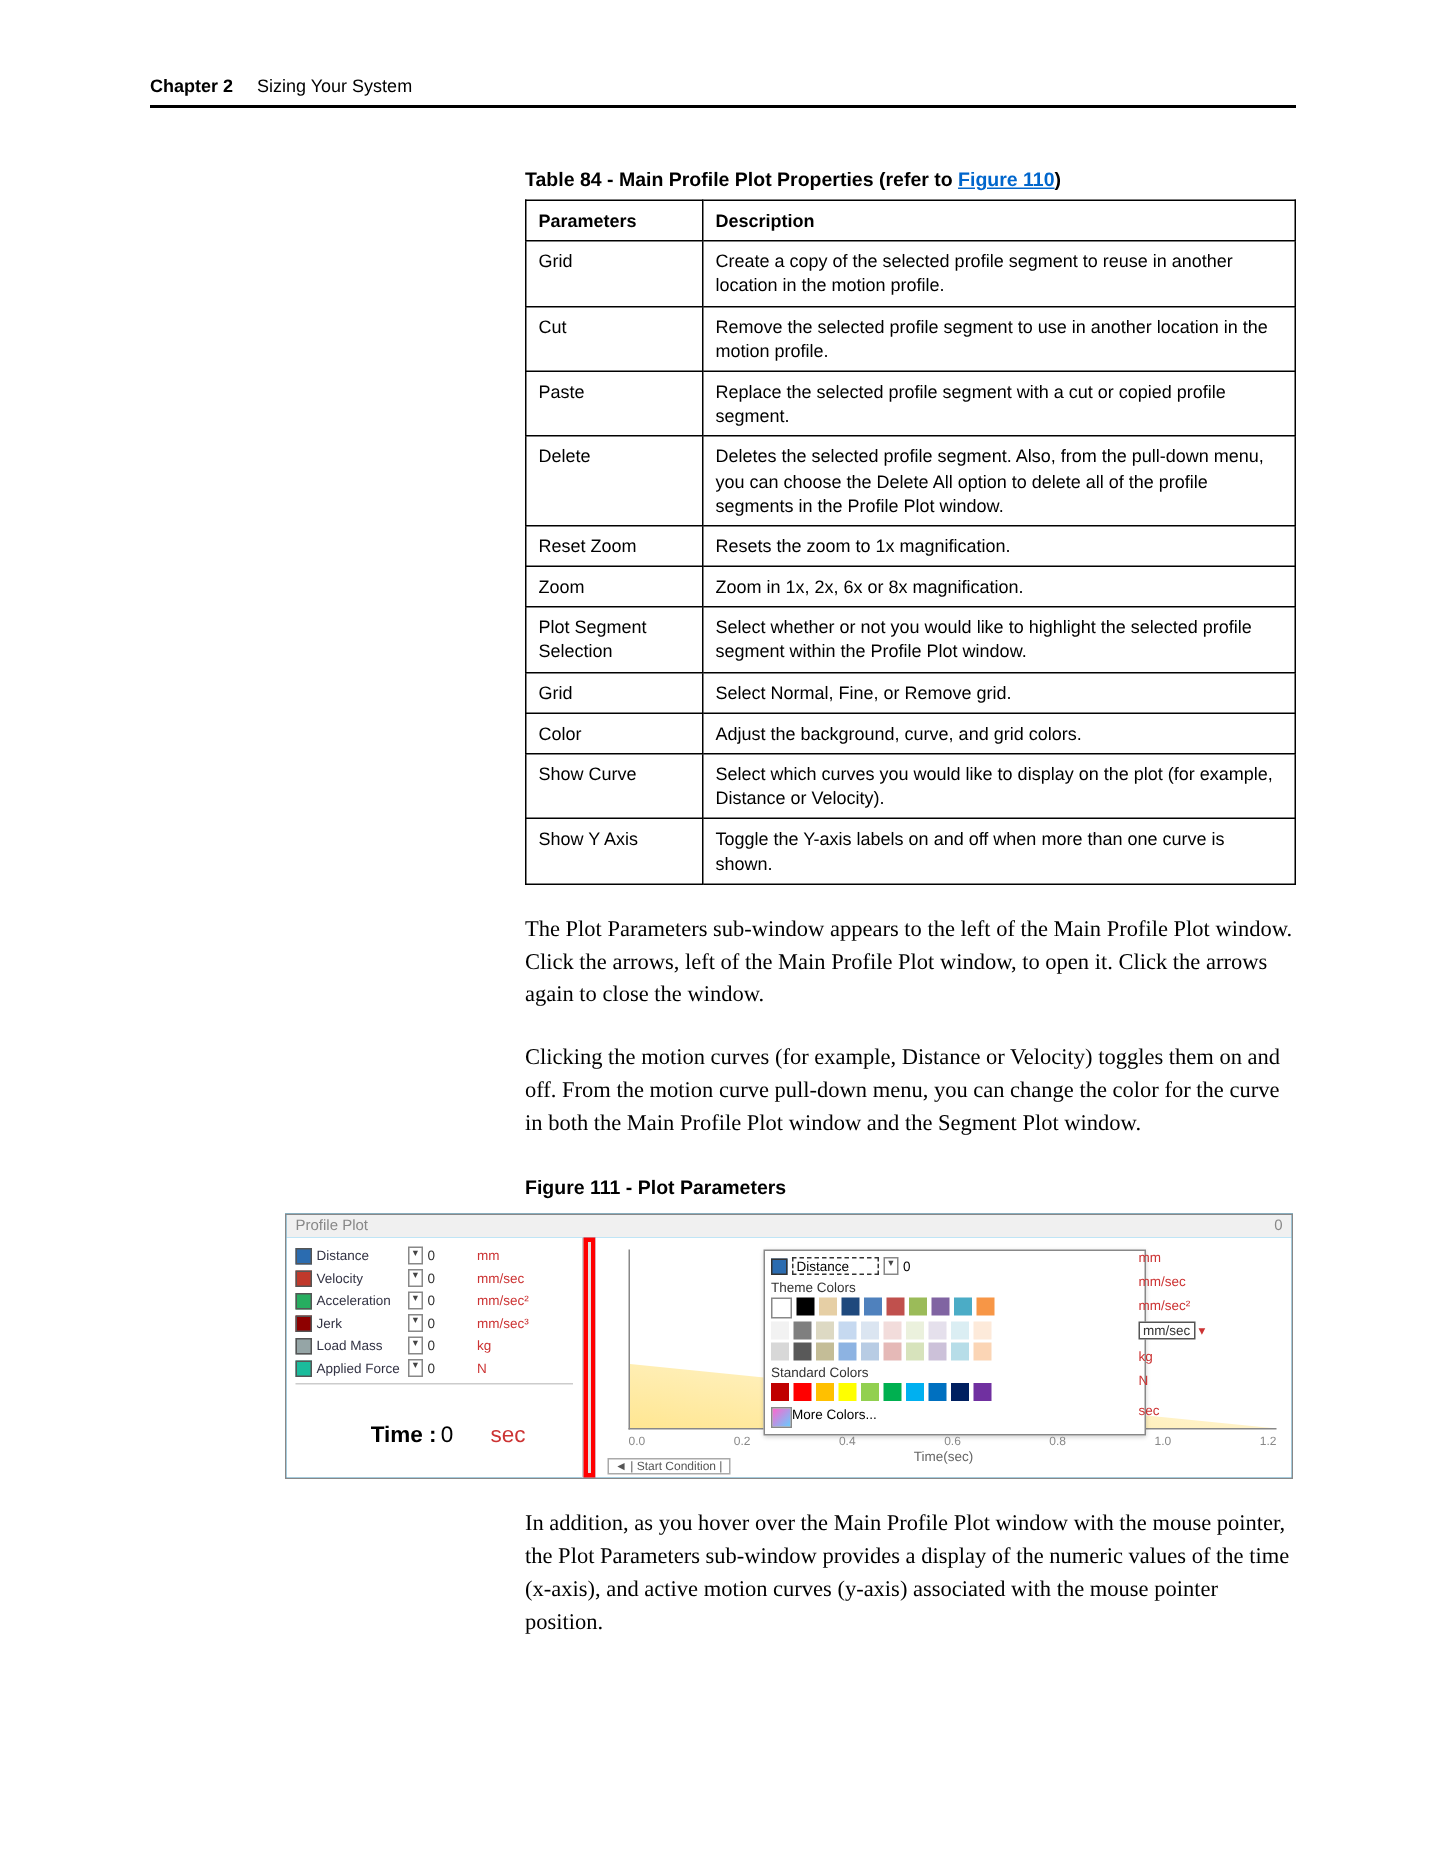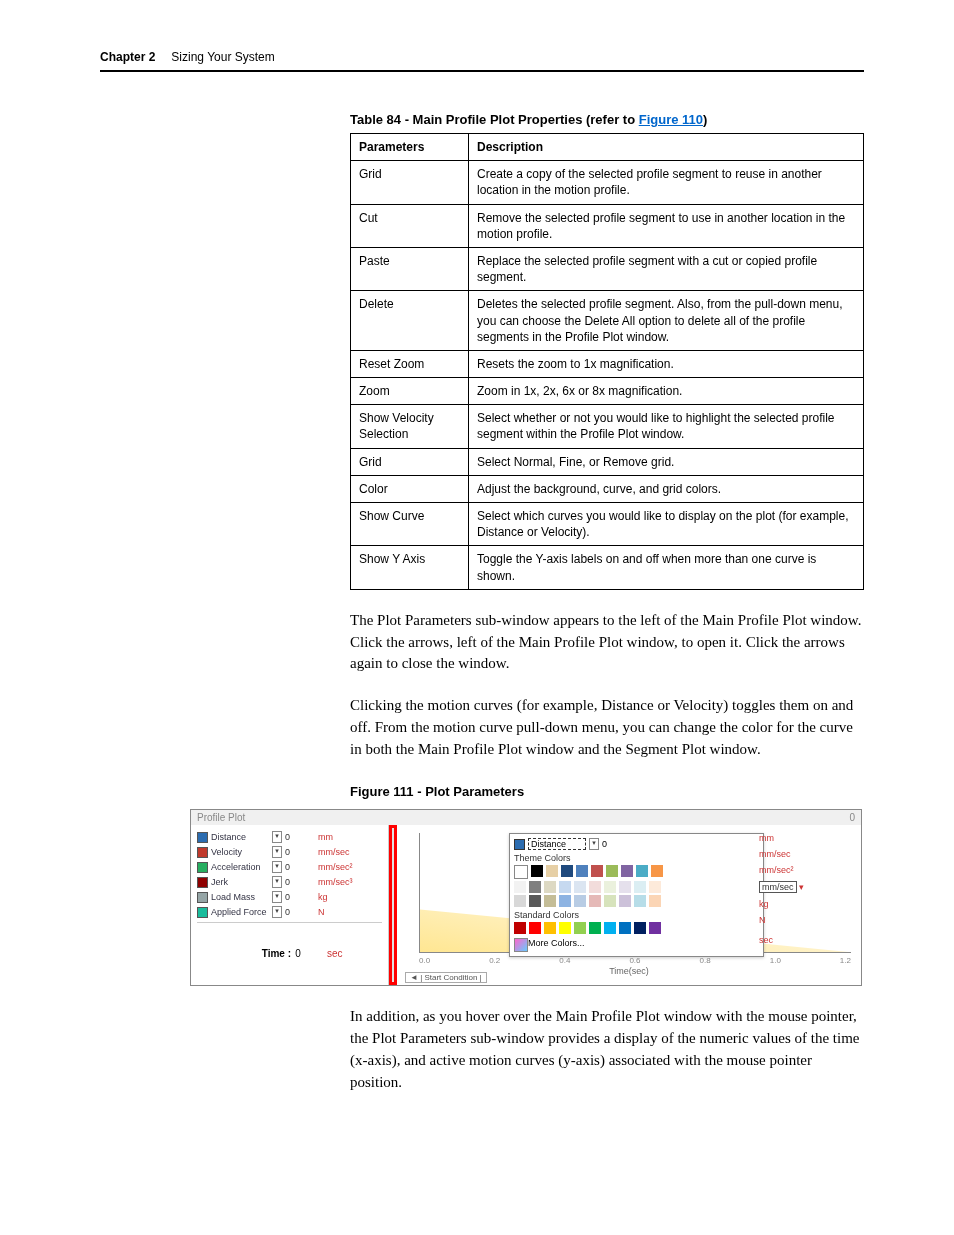--- a/index.html
+++ b/index.html
@@ -135,21 +135,21 @@
   .legend-unit {
     color: #c33;
     font-size: 9px;
     margin-left: 20px;
   }
   .ss-divider {
     border-top: 1px solid #ccc;
     margin: 4px 0 6px 0;
   }
   .time-row {
-    font-size: 10px;
+    font-size: 15px;
     display: flex;
     margin-top: 25px;
   }
   .time-label { font-weight: bold; width: 94px; text-align: right; }
   .time-val { width: 14px; text-align: center; }
   .time-unit { color: #c33; margin-left: 22px; }
 
   .ss-handle {
     width: 8px;
     background: #e0e0e0;
@@ -308,21 +308,21 @@
           </tr>
         <tr>
             <td>Reset Zoom</td>
             <td>Resets the zoom to 1x magnification.</td>
           </tr>
         <tr>
             <td>Zoom</td>
             <td>Zoom in 1x, 2x, 6x or 8x magnification.</td>
           </tr>
         <tr>
-            <td>Show Velocity Selection</td>
+            <td>Plot Segment Selection</td>
             <td>Select whether or not you would like to highlight the selected profile segment within the Profile Plot window.</td>
           </tr>
         <tr>
             <td>Grid</td>
             <td>Select Normal, Fine, or Remove grid.</td>
           </tr>
         <tr>
             <td>Color</td>
             <td>Adjust the background, curve, and grid colors.</td>
           </tr>

